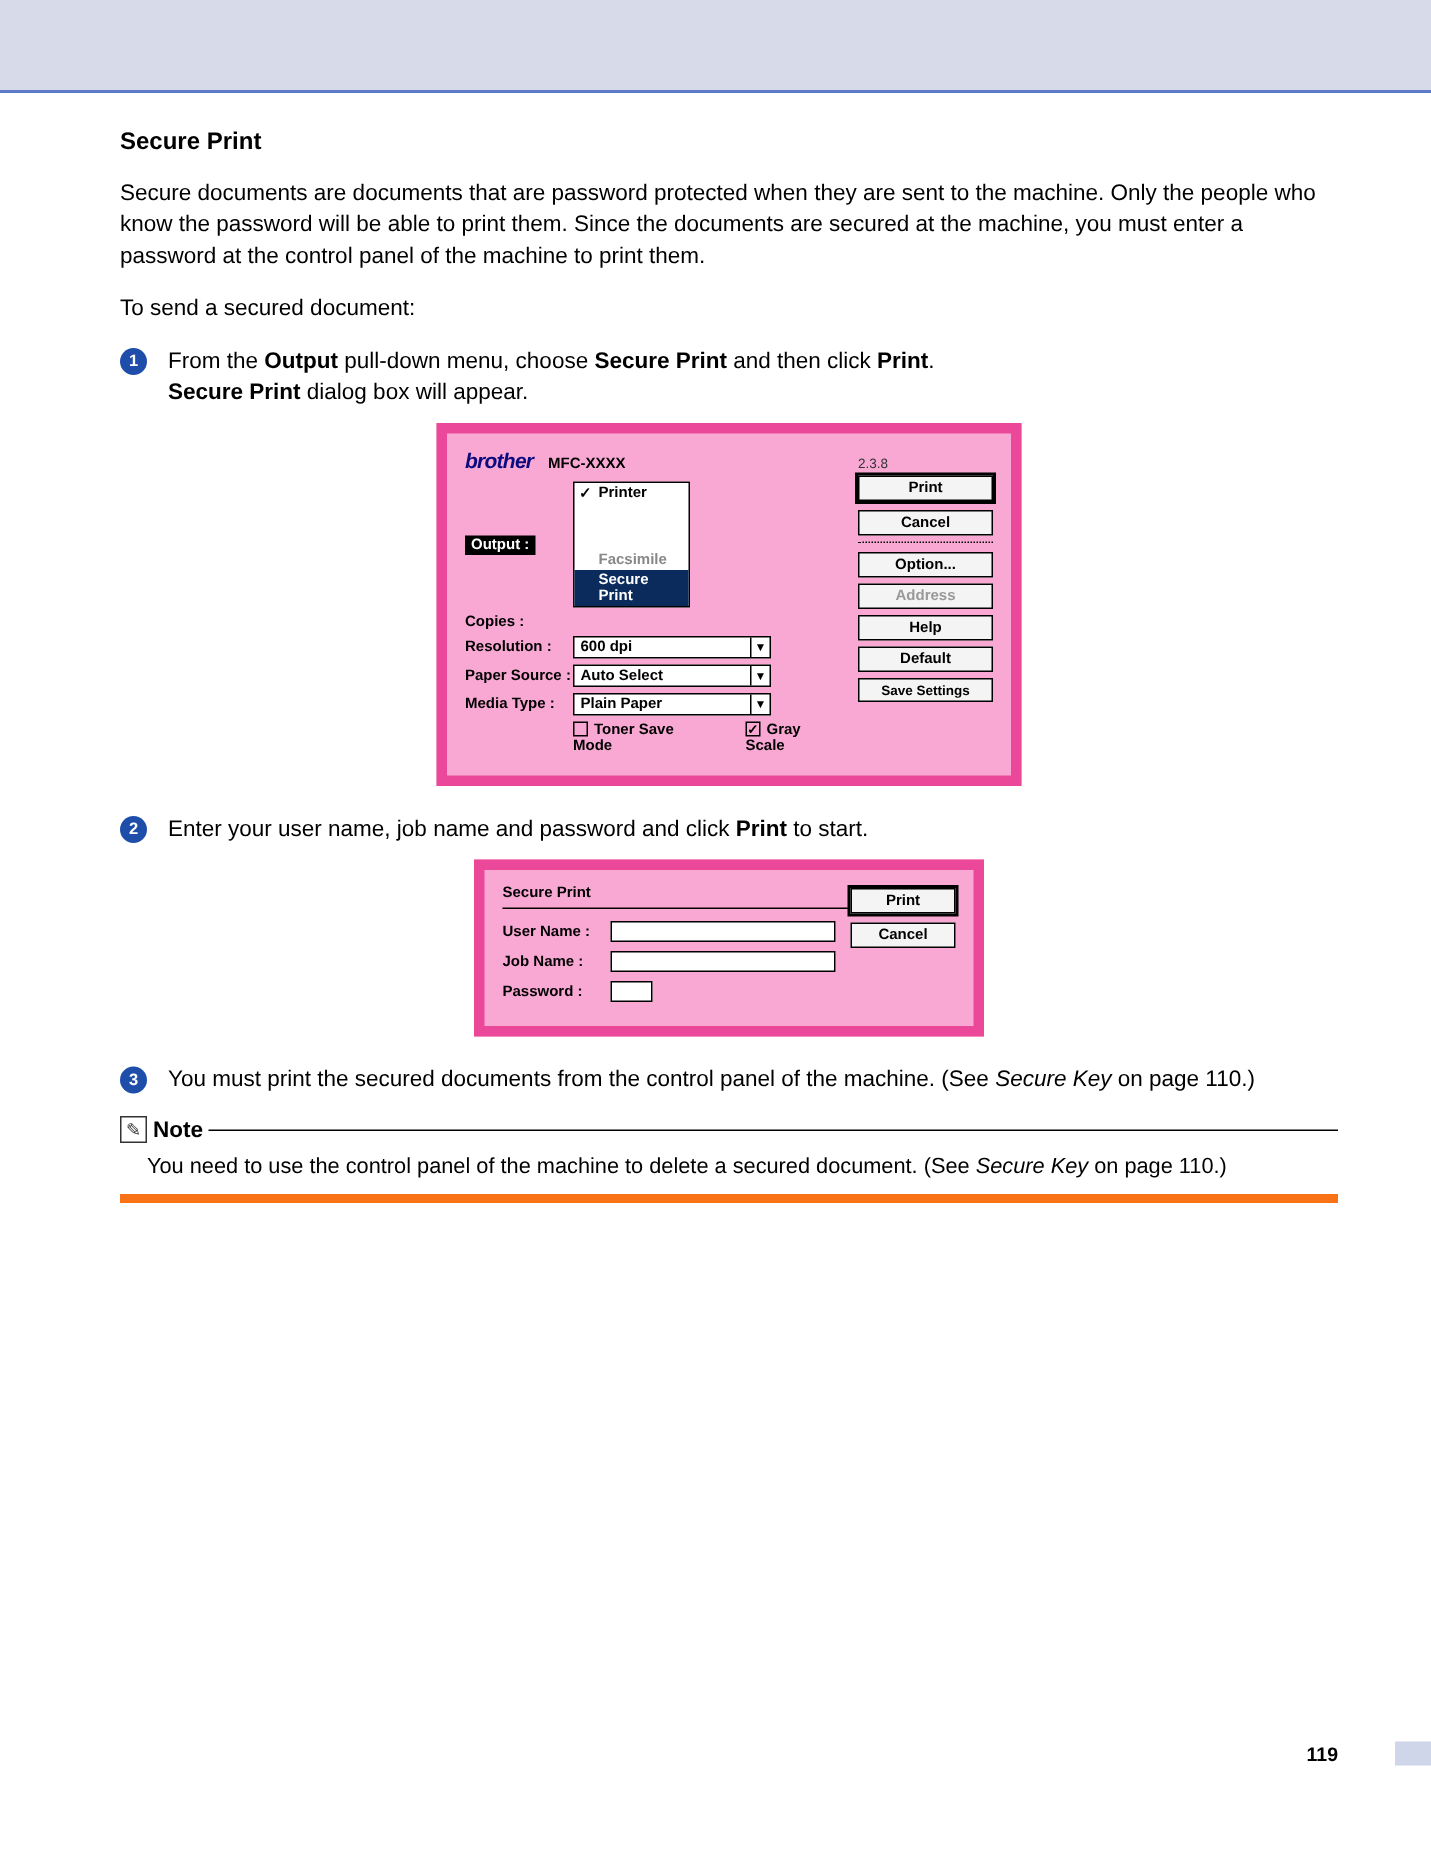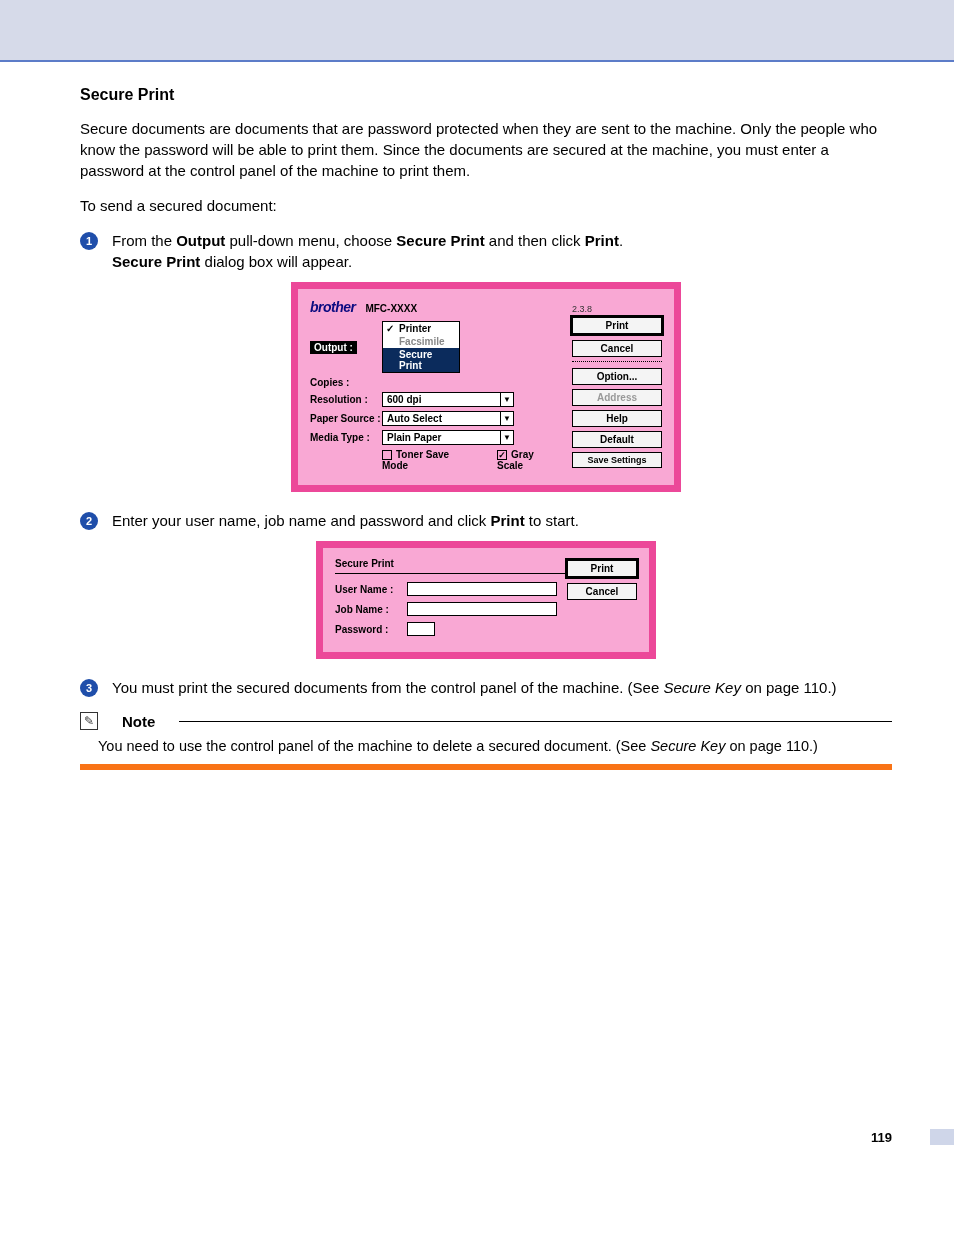--- a/index.html
+++ b/index.html
@@ -145,21 +145,21 @@
     font-weight: bold;
     width: 78px;
   }
   .menu-item {
     padding: 1px 4px 1px 16px;
     position: relative;
   }
   .menu-item .check {
     position: absolute; left: 3px; top: 1px; font-size: 10px;
   }
-  .menu-item.dim { color: #888; }
+  .menu-item.dim { color: #888; margin-top: 32px; }
   .menu-item.sel { background: #0b2b5c; color: #fff; }
   .radio {
     width: 9px; height: 9px; border: 1px solid #000; border-radius: 50%;
     display: inline-flex; align-items: center; justify-content: center;
     margin-right: 3px; vertical-align: middle;
   }
   .radio .dot { width: 5px; height: 5px; background: #000; border-radius: 50%; }
   .pages-row { display: flex; align-items: center; font-size: 10px; font-weight: bold; gap: 6px; }
   .txtbox { border: 1px solid #000; height: 14px; width: 30px; background: #fff; }
   .txtbox.w { width: 150px; }
@@ -181,21 +181,21 @@
   }
   .btn.primary { box-shadow: 0 0 0 2px #000; margin: 2px 0 6px 0; }
   .btn.dim { color: #999; }
   .dots { border-top: 1px dotted #000; margin: 4px 0 6px 0; }
   .d2-row { display: flex; align-items: center; font-size: 10px; font-weight: bold; margin-bottom: 6px; }
   .d2-label { width: 72px; flex: 0 0 auto; }
   .d2-left { flex: 1 1 auto; }
   .d2-right { width: 70px; flex: 0 0 auto; }
   .note-block { margin-top: 14px; }
   .note-head {
-    display: flex; align-items: center; gap: 24px; margin-bottom: 4px;
+    display: flex; align-items: center; gap: 4px; margin-bottom: 4px;
   }
   .note-icon {
     width: 18px; height: 18px; border: 1.5px solid #333; position: relative;
     display: flex; align-items: center; justify-content: center;
   }
   .note-icon::before {
     content: "✎"; font-size: 12px; color: #333;
   }
   .note-title { font-weight: bold; font-size: 15px; }
   .note-line { flex: 1 1 auto; border-top: 1px solid #000; height: 0; }

